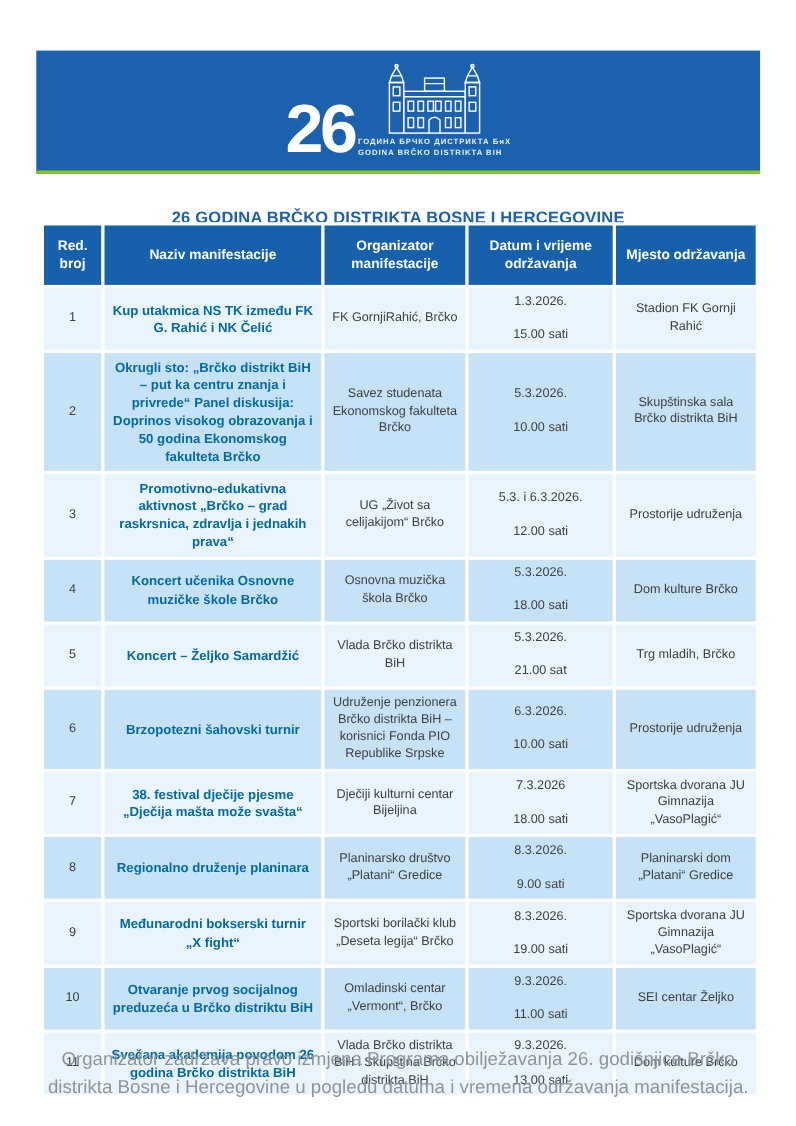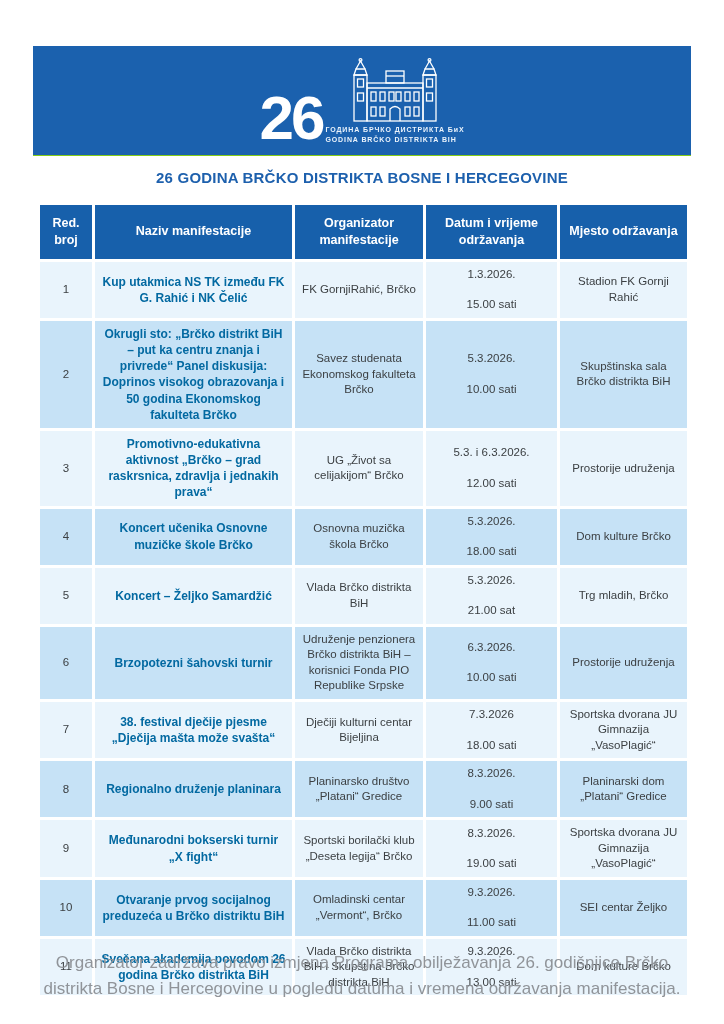--- a/index.html
+++ b/index.html
@@ -2,39 +2,39 @@
 <html><head>
 <meta charset="utf-8">
 <style>
   html,body { margin:0; padding:0; background:#ffffff; }
   body { width:724px; height:1024px; font-family:"Liberation Sans", sans-serif; }
   .page { position:relative; width:724px; height:1024px; background:#ffffff; overflow:hidden; }
 
   
   .banner {
     position:absolute; left:33px; top:46px; width:658px; height:109px;
-    background:#1b61ae; border-bottom:1px solid #84cc16;
+    background:#1b61ae; border-bottom:3px solid #84cc16;
     display:flex; align-items:center; justify-content:center;
   }
   .logo { display:flex; align-items:flex-end; }
   .logo-num {
     color:#ffffff; font-size:62px; font-weight:bold; line-height:52px;
     letter-spacing:-3px; margin-right:3px;
   }
   .logo-col { display:flex; flex-direction:column; align-items:center; }
   .logo-col svg { display:block; margin-bottom:3px; }
   .logo-captions { display:flex; flex-direction:column; gap:2px; align-items:flex-start; }
   .logo-caption {
     color:#eaf3fc; font-size:7px; font-weight:bold; letter-spacing:0.9px;
     line-height:8px; white-space:nowrap;
   }
 
   
   .title {
-    position:absolute; top:169px; left:0; width:724px; text-align:center;
+    position:absolute; top:190px; left:0; width:724px; text-align:center;
     color:#1d60ad; font-size:15px; font-weight:bold; letter-spacing:0.2px;
   }
 
   
   .table-wrap { position:absolute; left:37px; top:202px; width:650px; }
   table { width:650px; border-collapse:collapse; table-layout:fixed; }
   th {
     background:#1760ab; color:#ffffff; font-size:12.5px; font-weight:bold;
     text-align:center; vertical-align:middle; padding:10px 5px;
     border:3px solid #ffffff; line-height:1.35;

